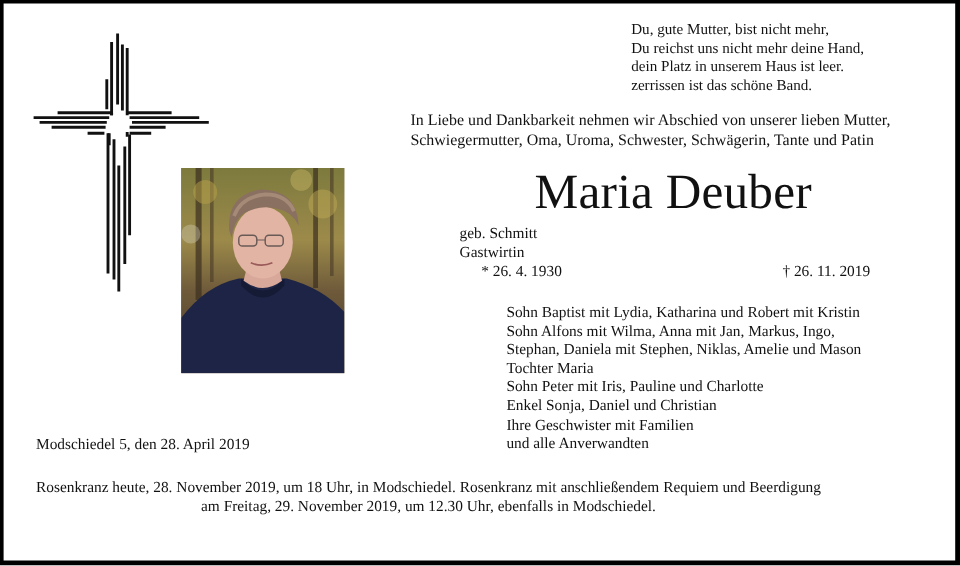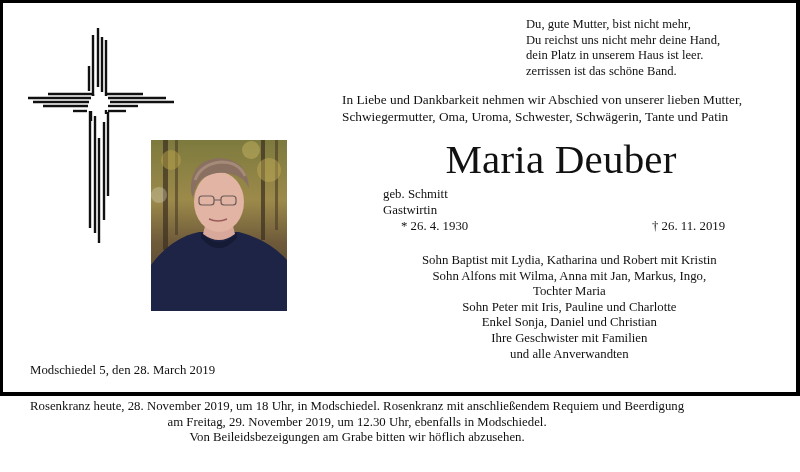--- a/index.html
+++ b/index.html
@@ -1,31 +1,31 @@
 <!DOCTYPE html>
 <html><head>
 <meta charset="utf-8">
 <style>
   html, body { margin: 0; padding: 0; background: #ffffff; }
   body { width: 800px; height: 472px; position: relative; overflow: hidden; }
   .card {
-    position: absolute; left: 0; top: 0; width: 800px; height: 396px;
+    position: absolute; left: 0; top: 0; width: 800px; height: 471px;
     box-sizing: border-box; border: 3px solid #000; border-right-width: 4px; border-bottom-width: 4px;
     background: #fff; font-family: "Liberation Serif", serif; color: #111;
   }
   .abs { position: absolute; }
   .poem { left: 523px; top: 14px; font-size: 12.6px; line-height: 15.6px; }
   .poem div { white-space: nowrap; }
   .intro { left: 339px; top: 89px; font-size: 13.3px; line-height: 16.5px; white-space: nowrap; }
   .name { left: 380px; width: 356px; top: 132px; font-size: 41px; line-height: 48px; text-align: center; letter-spacing: 0.2px; }
   .born-name { left: 380px; width: 356px; top: 184px; font-size: 12.8px; line-height: 15.5px; text-align: left; }
   .born-date { left: 398px; top: 216px; font-size: 12.8px; white-space: nowrap; }
   .death-date { left: 633px; top: 216px; font-size: 12.8px; white-space: nowrap; margin-left: 16px; }
   .family { left: 419px; top: 250px; font-size: 12.8px; line-height: 15.6px; }
-  .family div { white-space: nowrap; text-align: center; }
+  .family div { white-space: nowrap; }
   .place-date { left: 27px; top: 360px; font-size: 12.8px; white-space: nowrap; }
   .service { left: 27px; top: 396px; font-size: 12.8px; line-height: 15.6px; }
   .service div { white-space: nowrap; text-align: center; }
   .photo {
     left: 148px; top: 137px; width: 136px; height: 171px; overflow: hidden;
     background: linear-gradient(180deg, #6f6a3a 0%, #8b7a3e 25%, #7a6a3a 50%, #5a4a30 70%, #4a3c2c 100%);
   }
   .cross { left: 20px; top: 21px; width: 155px; height: 222px; }
 </style>
 </head>
@@ -126,27 +126,27 @@
     <div>geb. Schmitt</div>
     <div>Gastwirtin</div>
   </div>
 
   <div class="abs born-date">* 26. 4. 1930</div>
   <div class="abs death-date">† 26. 11. 2019</div>
 
   <div class="abs family">
     <div>Sohn Baptist mit Lydia, Katharina und Robert mit Kristin</div>
     <div>Sohn Alfons mit Wilma, Anna mit Jan, Markus, Ingo,</div>
+    <div>Stephan, Daniela mit Stephen, Niklas, Amelie und Mason</div>
     <div>Tochter Maria</div>
     <div>Sohn Peter mit Iris, Pauline und Charlotte</div>
     <div>Enkel Sonja, Daniel und Christian</div>
     <div>Ihre Geschwister mit Familien</div>
     <div>und alle Anverwandten</div>
   </div>
 
-  <div class="abs place-date">Modschiedel 5, den 28. March 2019</div>
+  <div class="abs place-date">Modschiedel 5, den 28. April 2019</div>
 
   <div class="abs service">
     <div>Rosenkranz heute, 28. November 2019, um 18 Uhr, in Modschiedel. Rosenkranz mit anschließendem Requiem und Beerdigung</div>
     <div>am Freitag, 29. November 2019, um 12.30 Uhr, ebenfalls in Modschiedel.</div>
-    <div>Von Beileidsbezeigungen am Grabe bitten wir höflich abzusehen.</div>
   </div>
 </div>
 
 </body></html>

